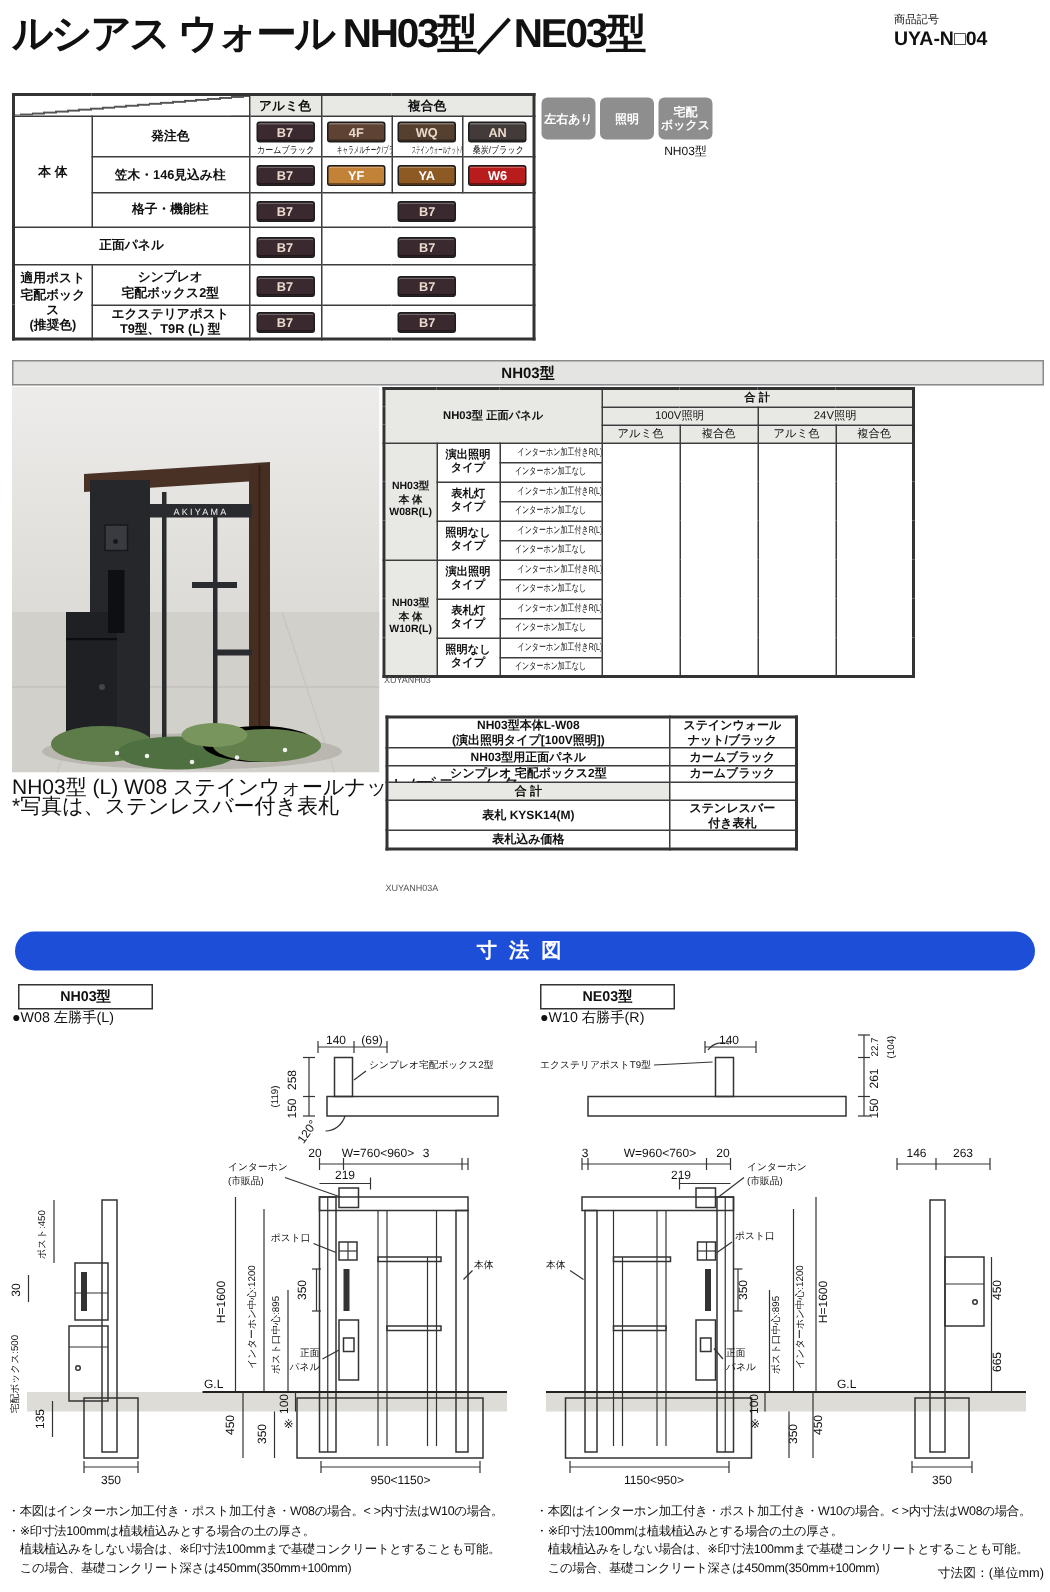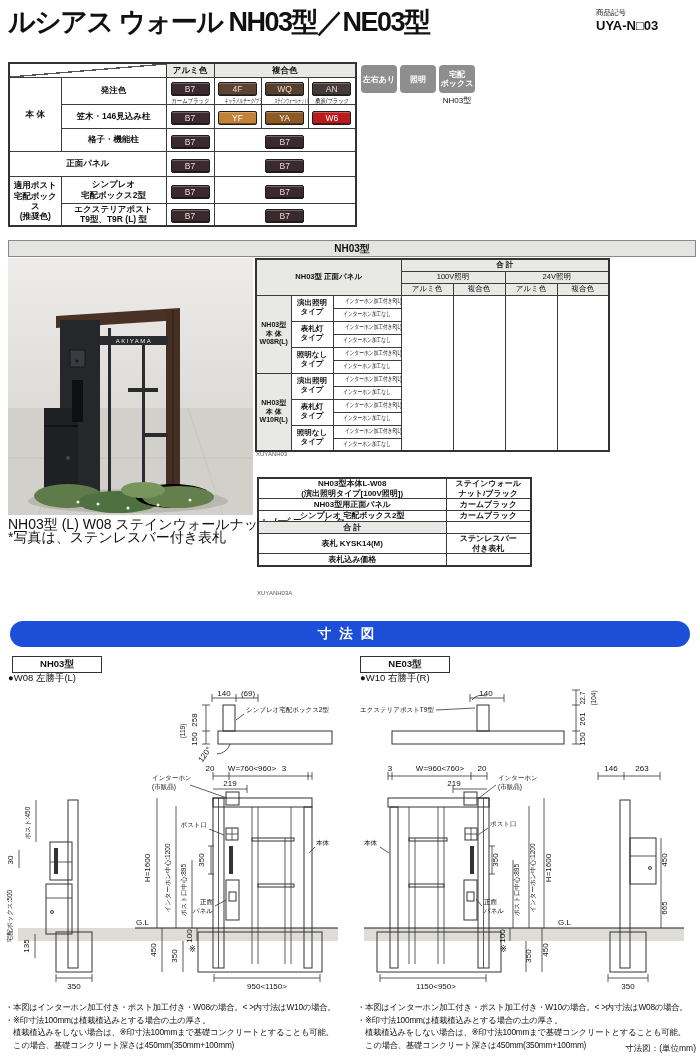--- a/index.html
+++ b/index.html
@@ -11,21 +11,21 @@
   td{border:1px solid #3c3c3c;text-align:center;vertical-align:middle;padding:0;overflow:hidden}
   .tbl{border:2px solid #333}
   .hd{background:#e8e8e5}
   .b{font-weight:bold}
   .title{position:absolute;left:8px;top:4px;font-size:27px;font-weight:bold;letter-spacing:-1.5px}
   .codeblock{position:absolute;left:596px;top:8px;width:100px;}
   .codelabel{font-size:7.5px}
   .codeval{font-size:13px;font-weight:bold;letter-spacing:0}
   .ct .lbl{font-size:8.5px;font-weight:bold;line-height:1.2}
   .chip{display:inline-block;width:37px;height:12px;line-height:12px;border-radius:2px;
-        color:#ead9cc;font-size:8.5px;font-weight:normal;border:1px solid #1d1d1d;
+        color:#ead9cc;font-size:8.5px;font-weight:bold;border:1px solid #1d1d1d;
         box-shadow:inset 0 1px 0 rgba(255,255,255,.28),inset 0 -1px 0 rgba(0,0,0,.4)}
   .cap{font-size:6.3px;line-height:7px;white-space:nowrap;transform:scaleX(.85);transform-origin:50% 50%;margin-top:1px}
   .cap60{transform:scaleX(.58)}
   .cap50{transform:scaleX(.46)}
   .diag{background:linear-gradient(to bottom right,#fff calc(50% - .7px),#555 calc(50% - .7px),#555 calc(50% + .7px),#fff calc(50% + .7px))}
   .tag{position:absolute;width:36px;height:28px;background:#8e8e8e;border-radius:4px;color:#fff;
        font-size:8px;font-weight:bold;display:flex;align-items:center;justify-content:center;
        text-align:center;line-height:9px}
   .tagsub{position:absolute;font-size:8px;text-align:center;width:36px}
   .graybar{position:absolute;left:8px;top:240px;width:686px;height:15px;background:#e4e4e2;
@@ -51,21 +51,21 @@
   .dl{stroke:#333;stroke-width:1;fill:none}
   .dk{stroke:#333;stroke-width:.8;fill:none}
   .fillb{fill:#333;stroke:none}
 </style>
 </head>
 <body>
 
 <div class="title">ルシアス ウォール NH03型／NE03型</div>
 <div class="codeblock">
   <div class="codelabel">商品記号</div>
-  <div class="codeval">UYA-N□03</div>
+  <div class="codeval">UYA-N□04</div>
 </div>
 
 <table class="ct tbl abs" style="left:8px;top:62px;width:347px">
   <colgroup>
       <col style="width:52px">
       <col style="width:105px">
       <col style="width:48px">
       <col style="width:47px">
       <col style="width:47px">
       <col style="width:48px">

